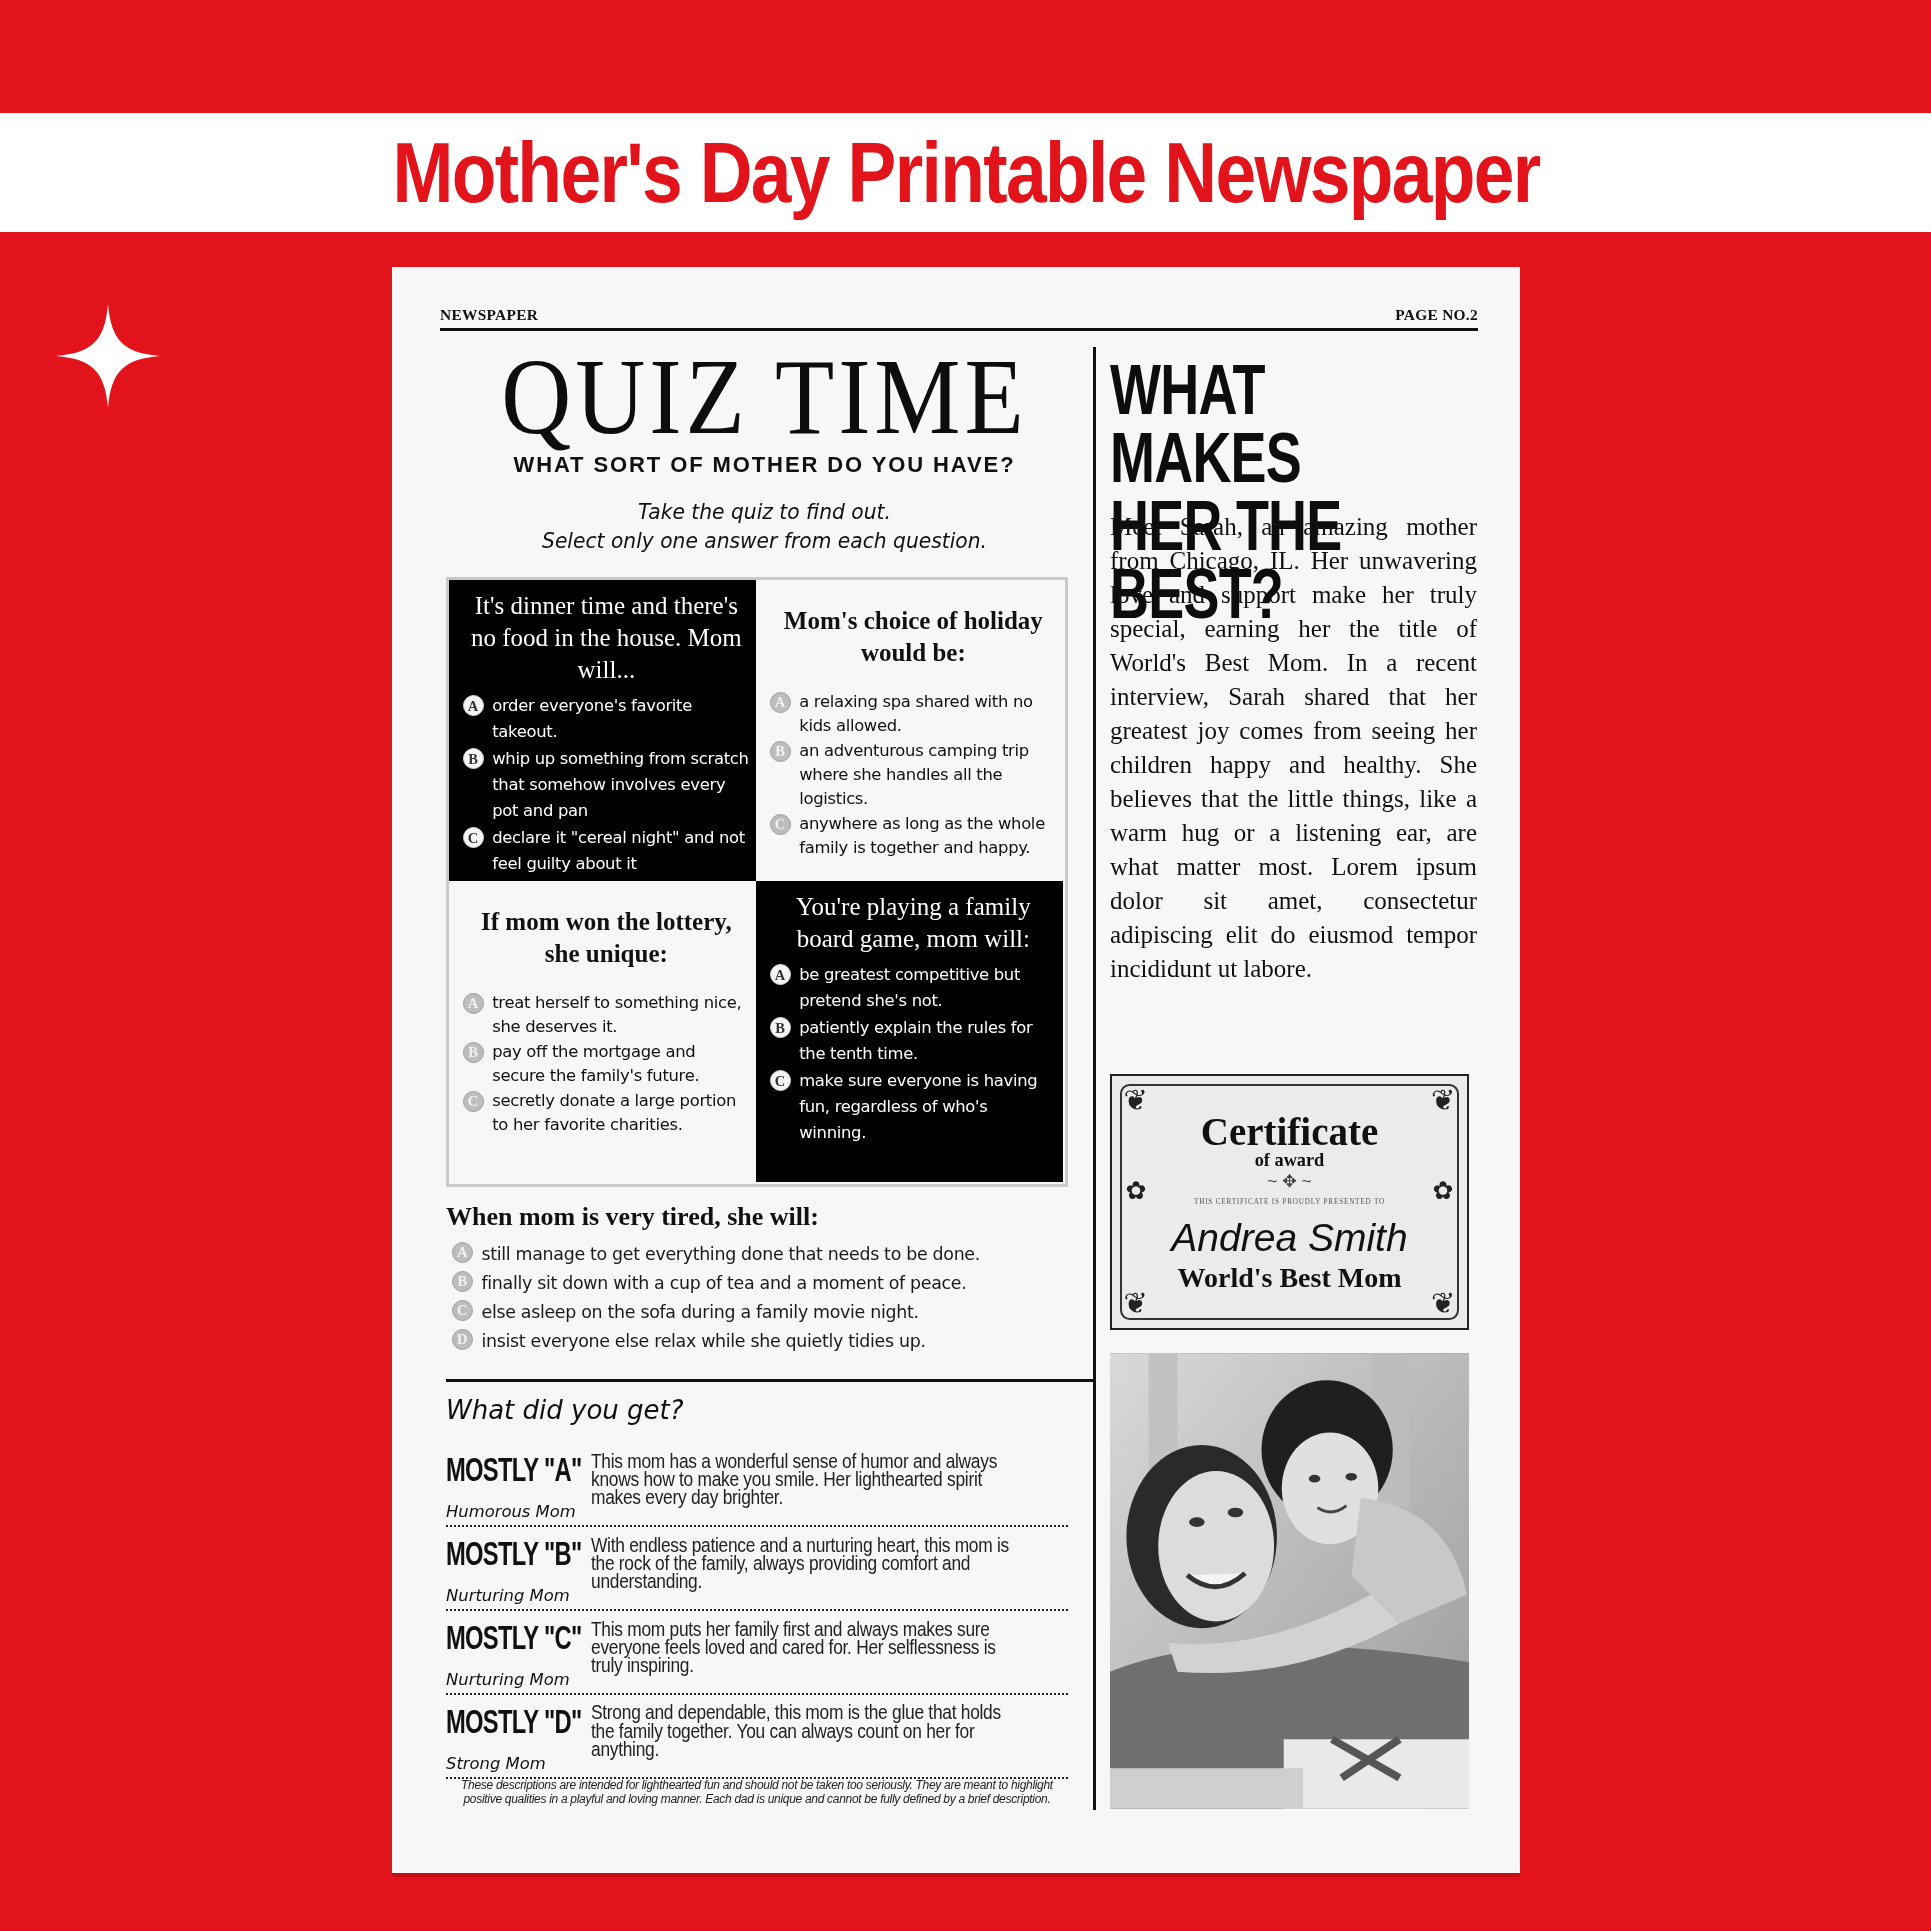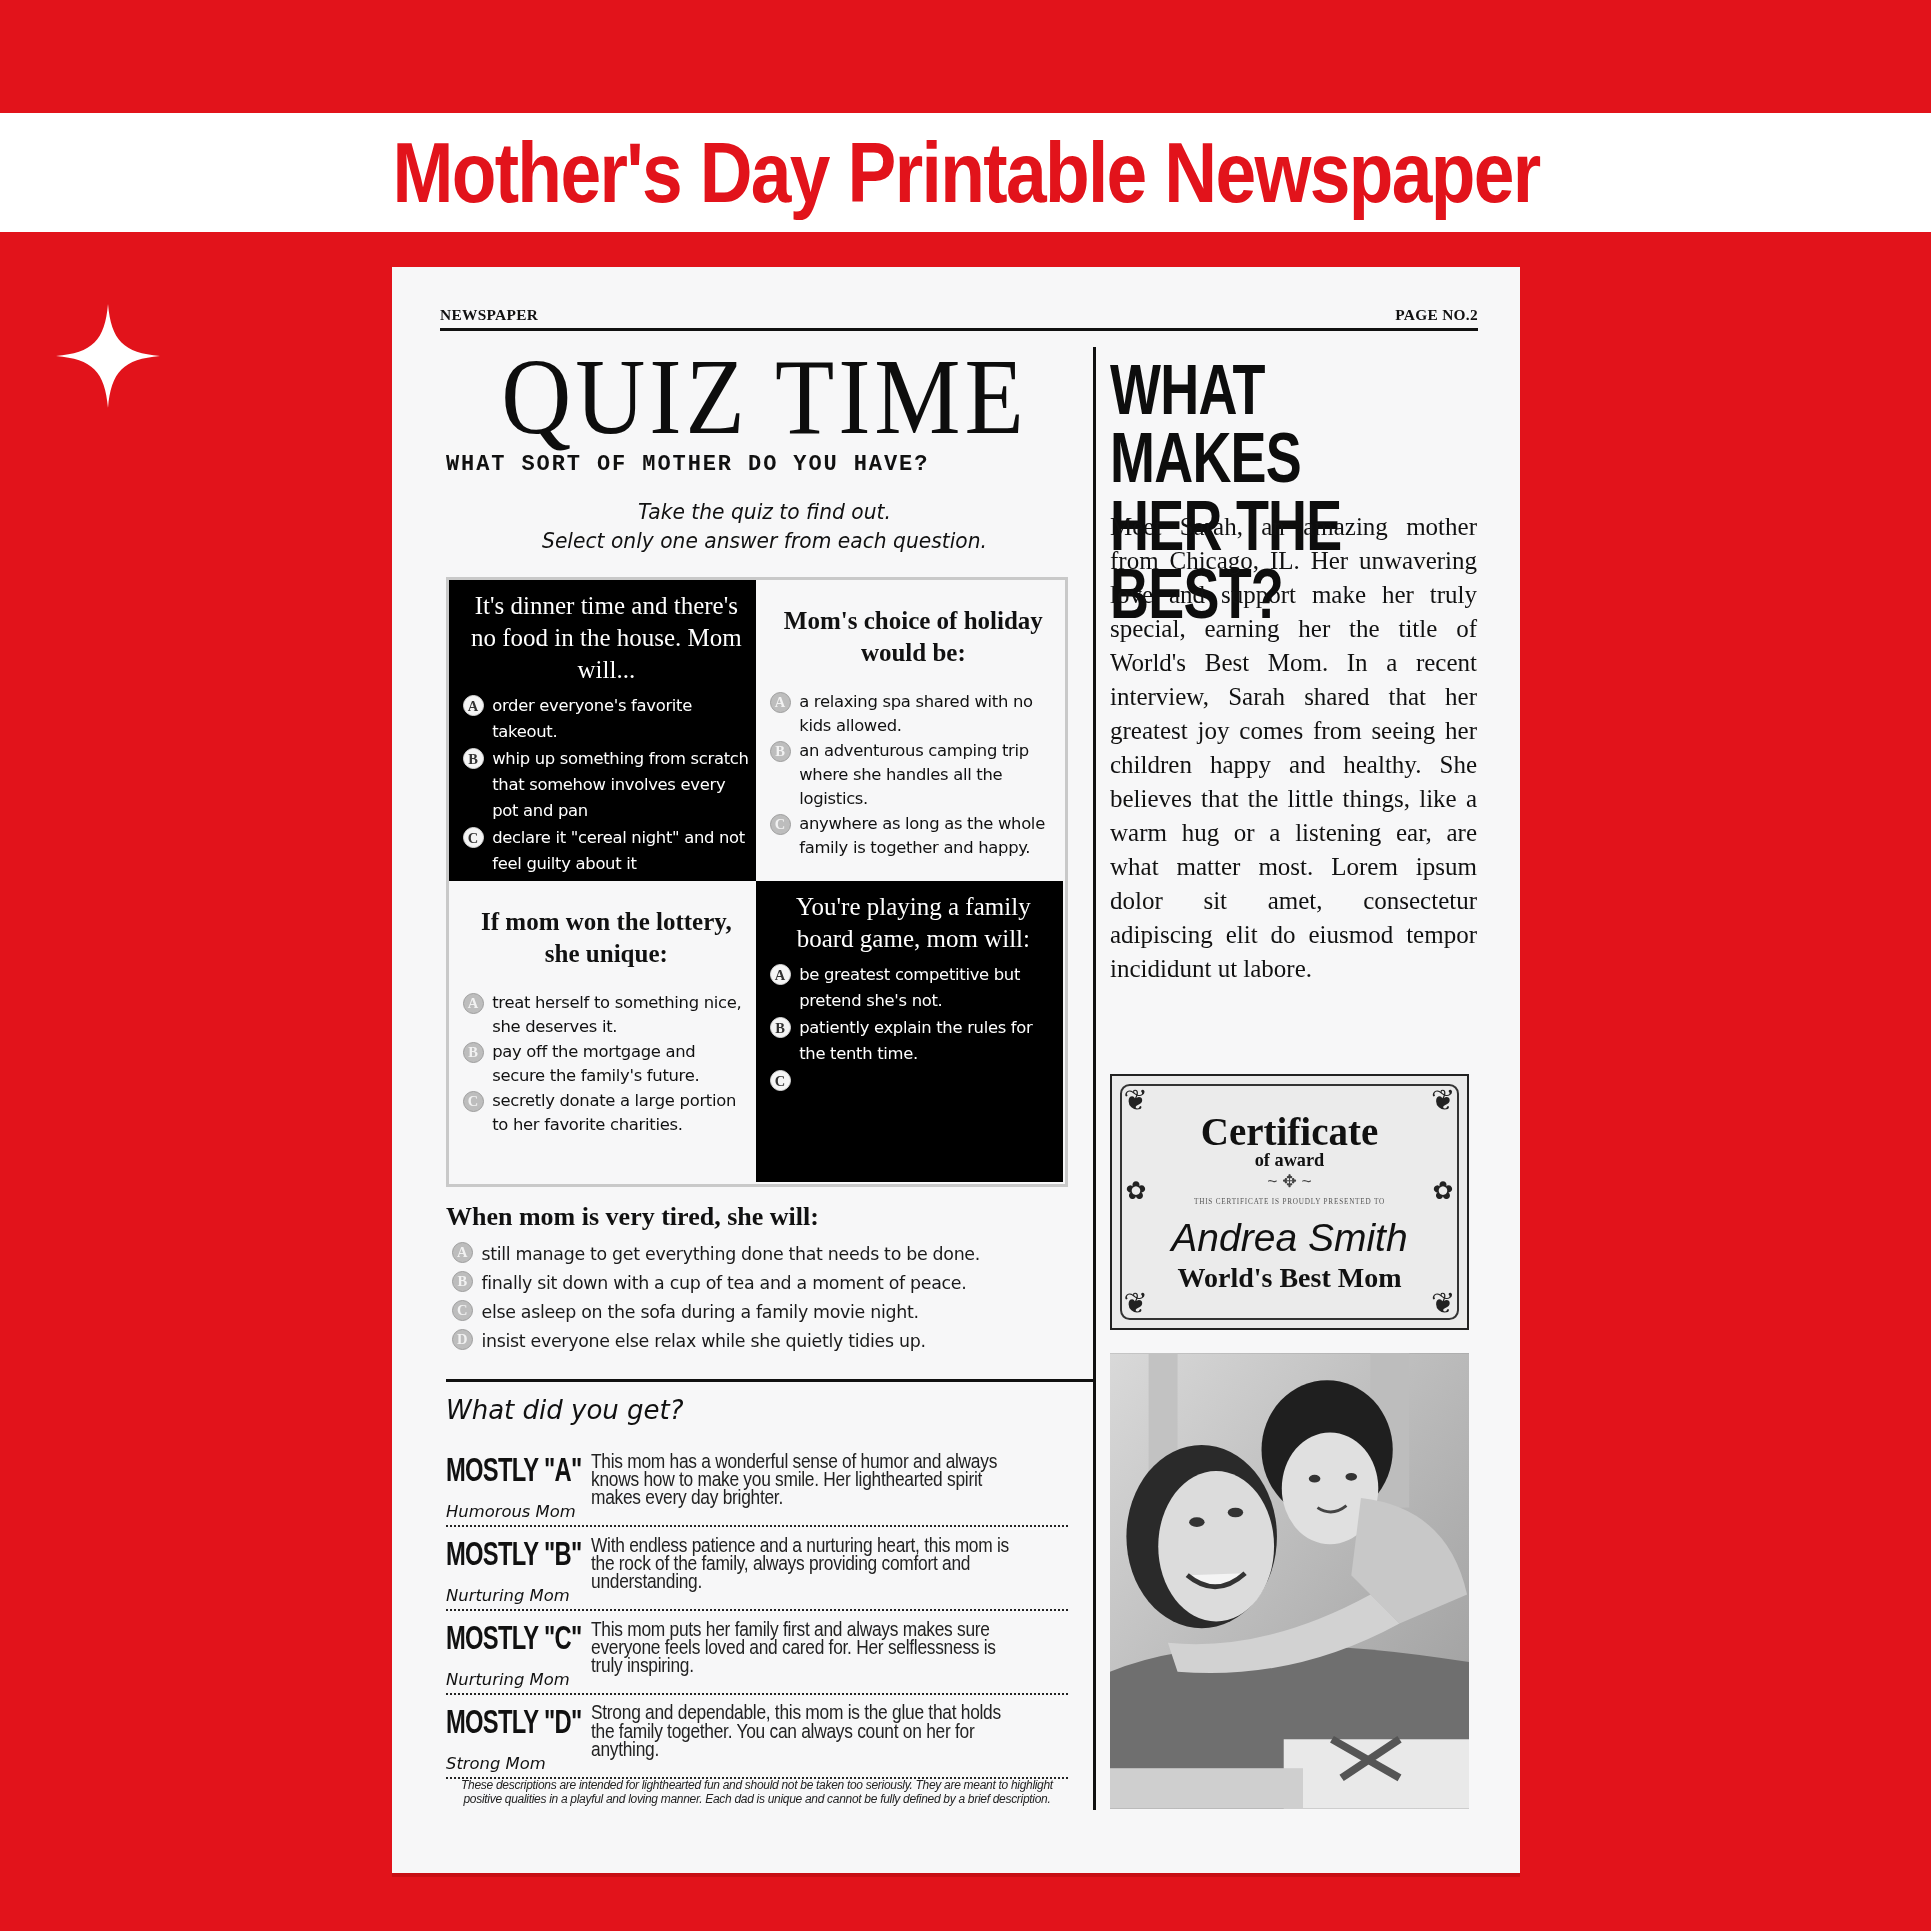--- a/index.html
+++ b/index.html
@@ -14,21 +14,21 @@
   .paper { position: absolute; left: 392px; top: 267px; width: 1128px; height: 1606px; background: #f7f7f8; box-shadow: 0 3.9px 0 rgba(120,0,0,0.25); }
 
   .mast-left, .mast-right { position: absolute; top: 39px; font-family: "Liberation Serif", serif; font-weight: 700; font-size: 15.4px; color: #111; letter-spacing: 0.3px; }
   .mast-left { left: 48px; }
   .mast-right { right: 42px; }
   .mast-rule { position: absolute; left: 48px; right: 42px; top: 61px; height: 2.9px; background: #111; }
   .col-divider { position: absolute; left: 701px; top: 80px; width: 2.9px; height: 1463px; background: #111; }
 
   
   .quiz-title { position: absolute; left: 54px; width: 637px; top: 77px; text-align: center; font-family: "Liberation Serif", serif; font-size: 97px; font-weight: 400; letter-spacing: 3.9px; color: #0d0d0d; transform: scaleY(1.12); line-height: 1.1; }
-  .quiz-sub { position: absolute; left: 54px; width: 637px; top: 185px; text-align: left; font-family: Liberation Mono, monospace; font-weight: 700; font-size: 22px; letter-spacing: 1.9px; color: #111; }
+  .quiz-sub { position: absolute; left: 54px; width: 637px; top: 185px; text-align: center; font-family: Liberation Sans, sans-serif; font-weight: 700; font-size: 22px; letter-spacing: 1.9px; color: #111; }
   .quiz-intro { position: absolute; left: 54px; width: 637px; top: 230px; text-align: center; font-family: "DejaVu Sans", sans-serif; font-size: 22px; line-height: 29px; color: #111; font-style: italic; transform: scaleX(0.92); }
 
   .grid { position: absolute; left: 54px; top: 310px; width: 622px; height: 610px; border: 3.9px solid #c9c9c9; }
   .cell { position: absolute; padding: 9.7px 5.8px 0 13.5px; }
   .cell.gray { background: #000000; color: #ffffff; }
   .cell.white { background: #f7f7f8; color: #111; }
   .c1 { left: 0; top: 0; width: 307px; height: 301px; }
   .c2 { left: 307px; top: 0; width: 307px; height: 301px; }
   .c3 { left: 0; top: 301px; width: 307px; height: 301px; }
   .c4 { left: 307px; top: 301px; width: 307px; height: 301px; }
@@ -151,20 +151,21 @@
       <div class="opt">
           <span class="badge">A</span>
           <span class="opt-text">be greatest competitive but pretend she's not.</span>
         </div>
       <div class="opt">
           <span class="badge">B</span>
           <span class="opt-text">patiently explain the rules for the tenth time.</span>
         </div>
       <div class="opt">
           <span class="badge">C</span>
+          <span class="opt-text">make sure everyone is having fun, regardless of who's winning.</span>
         </div>
     </div>
   </div>
 
   <div class="tired">
     <h3>When mom is very tired, she will:</h3>
     <div class="opt">
         <span class="badge">A</span>
         <span class="opt-text">still manage to get everything done that needs to be done.</span>
       </div>

